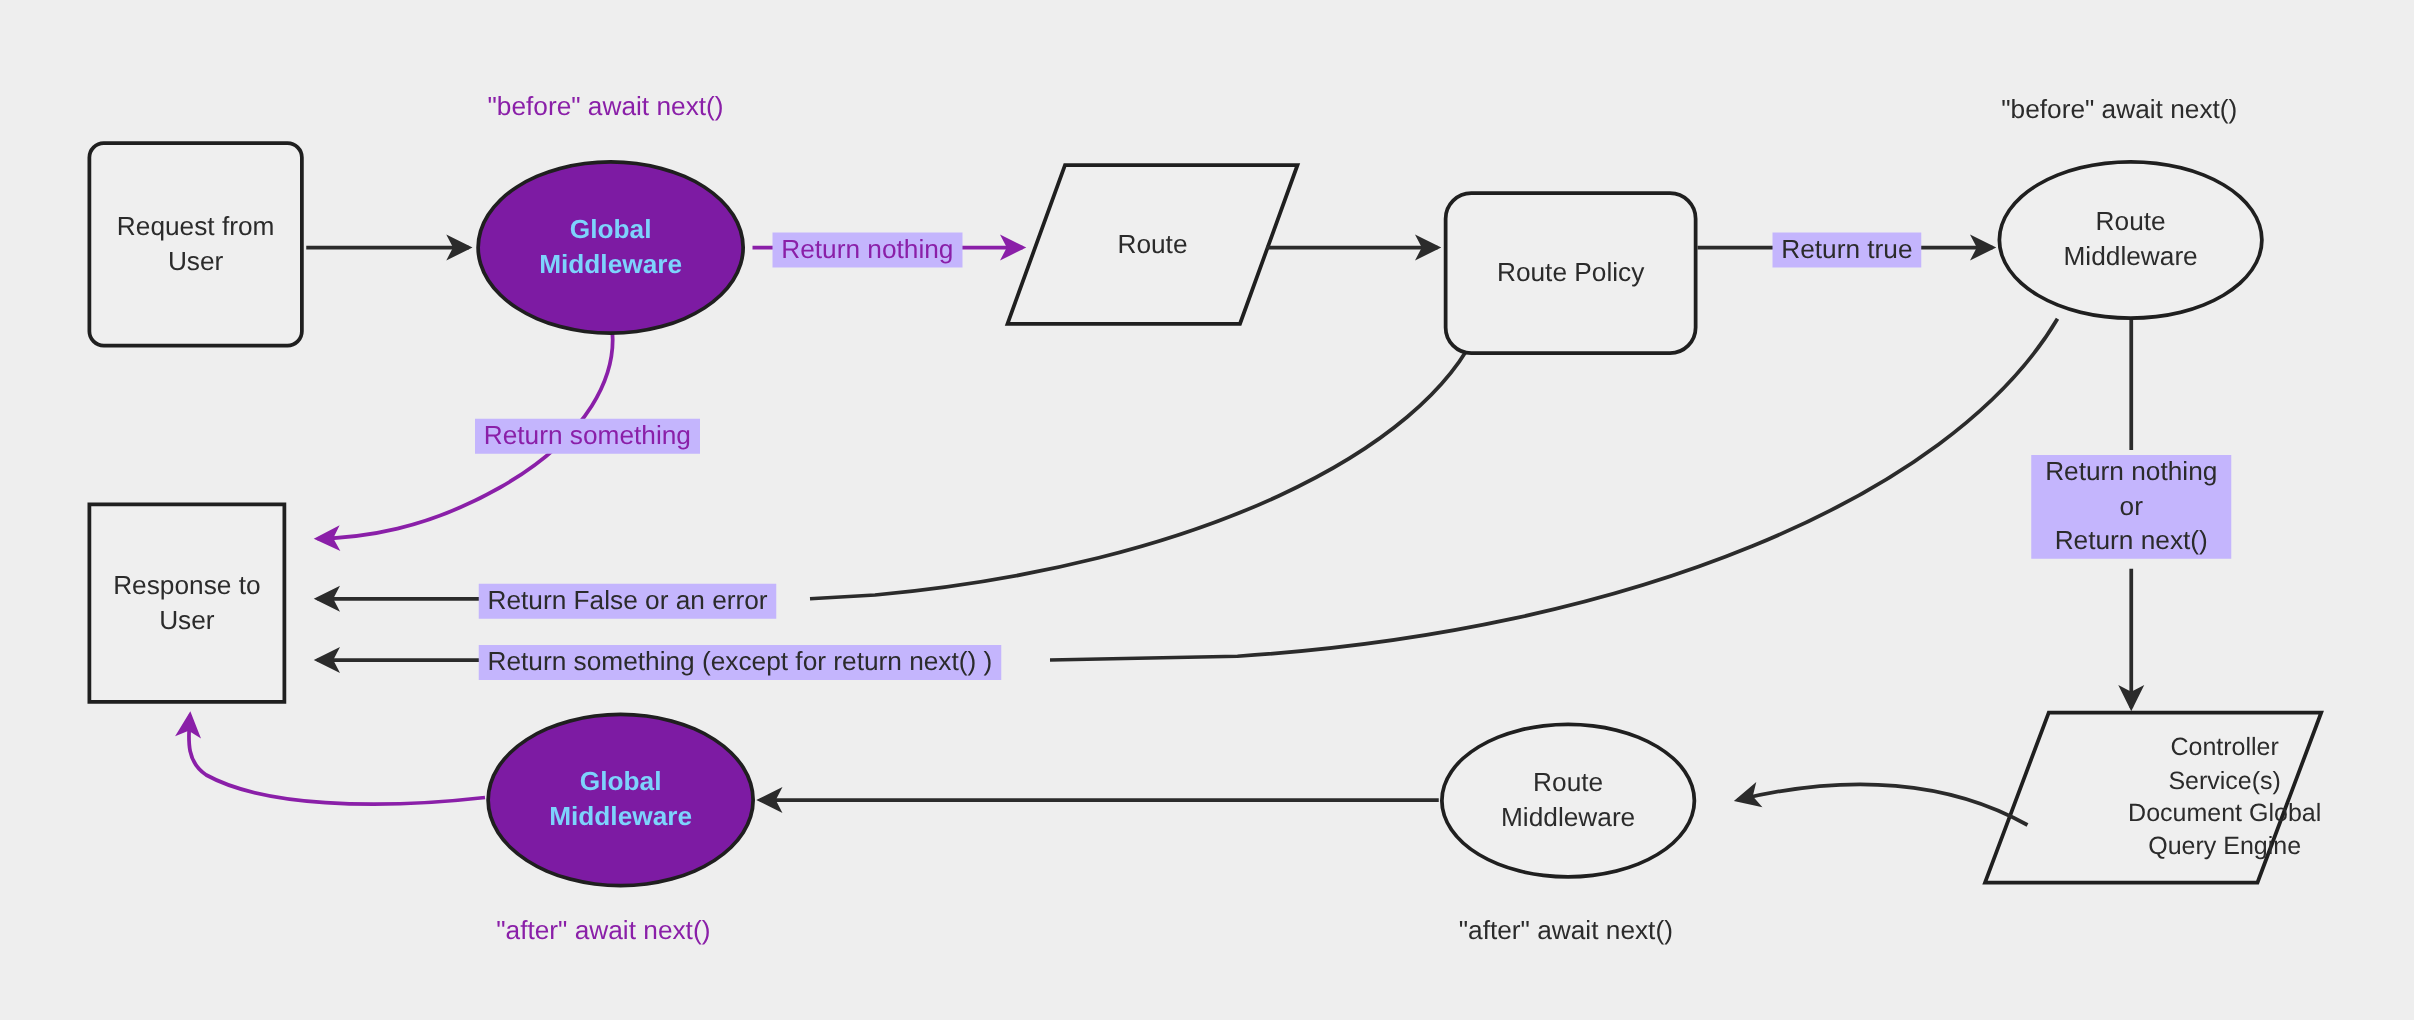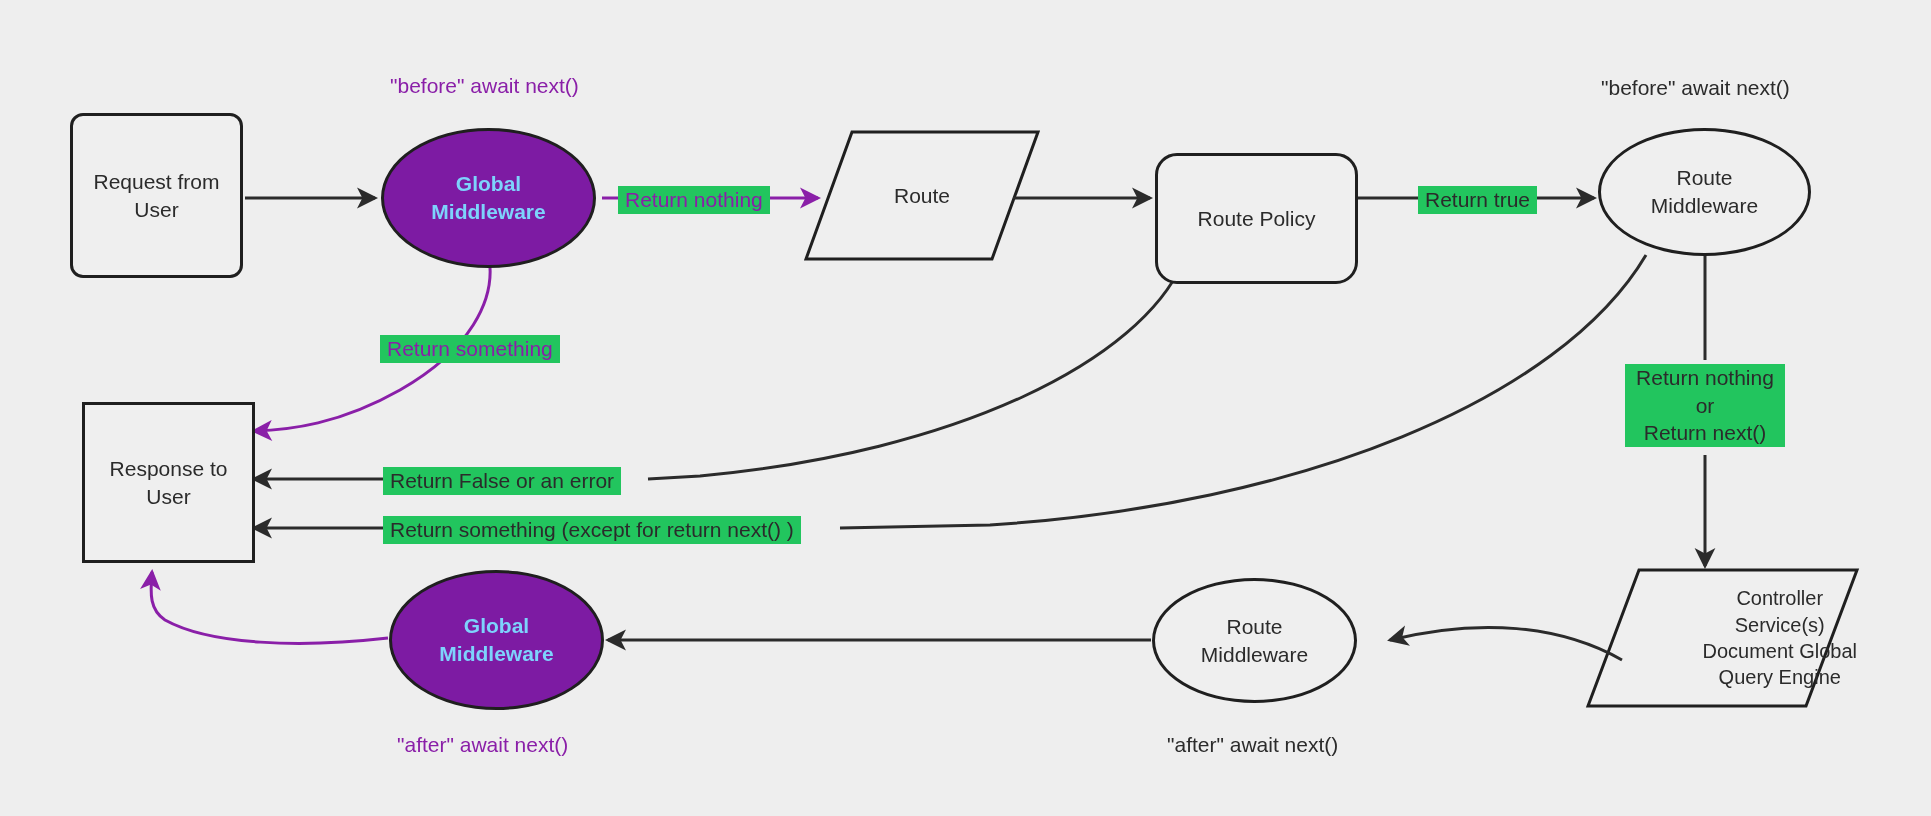--- a/index.html
+++ b/index.html
@@ -69,21 +69,21 @@
   }
   .para-node .para-text {
     position: relative;
     z-index: 2;
   }
   .edge-label {
     position: absolute;
     font-size: 21px;
     color: #2b2b2b;
     white-space: nowrap;
-    background: #22c55e;
+    background: #c4b5fd;
     padding: 0 7px;
     line-height: 1.32;
   }
   .edge-label.purple {
     color: #8a1fa8;
   }
   .edge-label.multiline {
     white-space: normal;
     text-align: center;
   }
@@ -187,21 +187,21 @@
     </span>
   </div>
 
   <div class="node ellipse-purple" style="left:389px; top:570px; width:215px; height:140px;">
     <span>
       <span>Global</span><br>
       <span>Middleware</span>
     </span>
   </div>
 
-  <div class="node rect-node" style="left:70px; top:402px; width:173px; height:161px;margin-left:12px;">
+  <div class="node rect-node" style="left:70px; top:402px; width:159px; height:161px;">
     <span>
       <span>Response to</span><br>
       <span>User</span>
     </span>
   </div>
 
   <div class="edge-label purple" style="left:618px; top:186px;">
     <span>Return nothing</span>
   </div>
 

